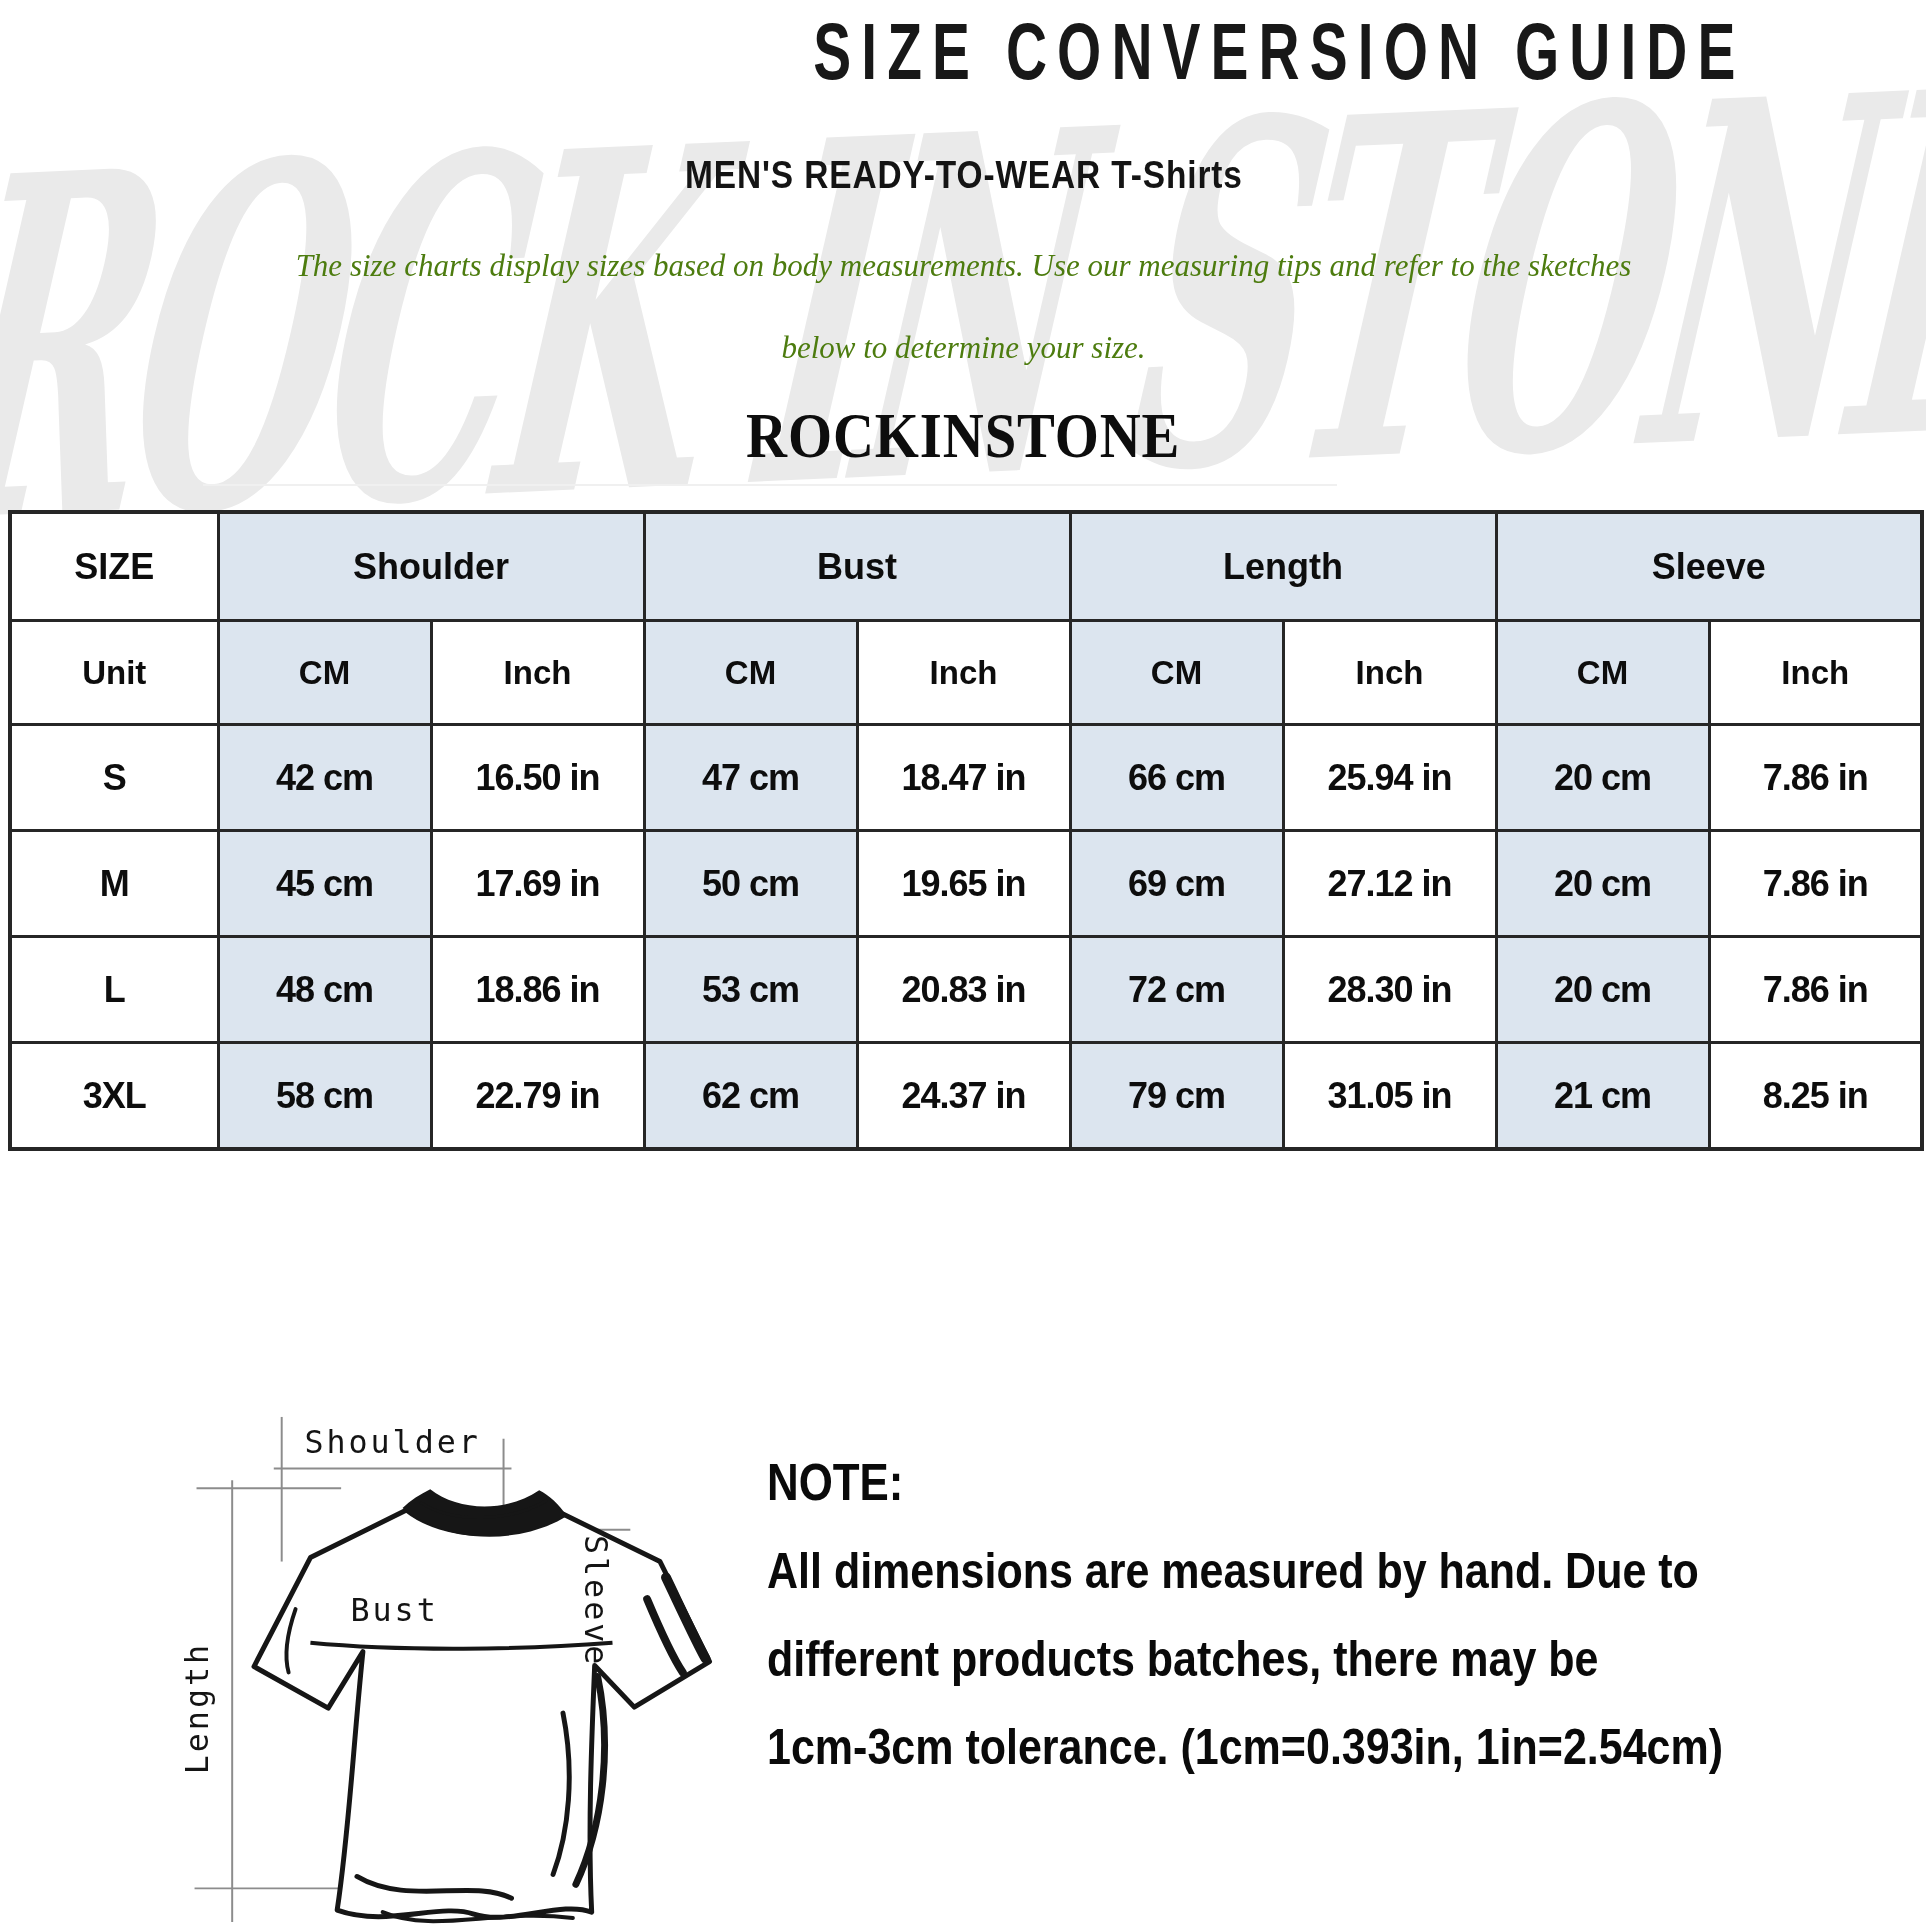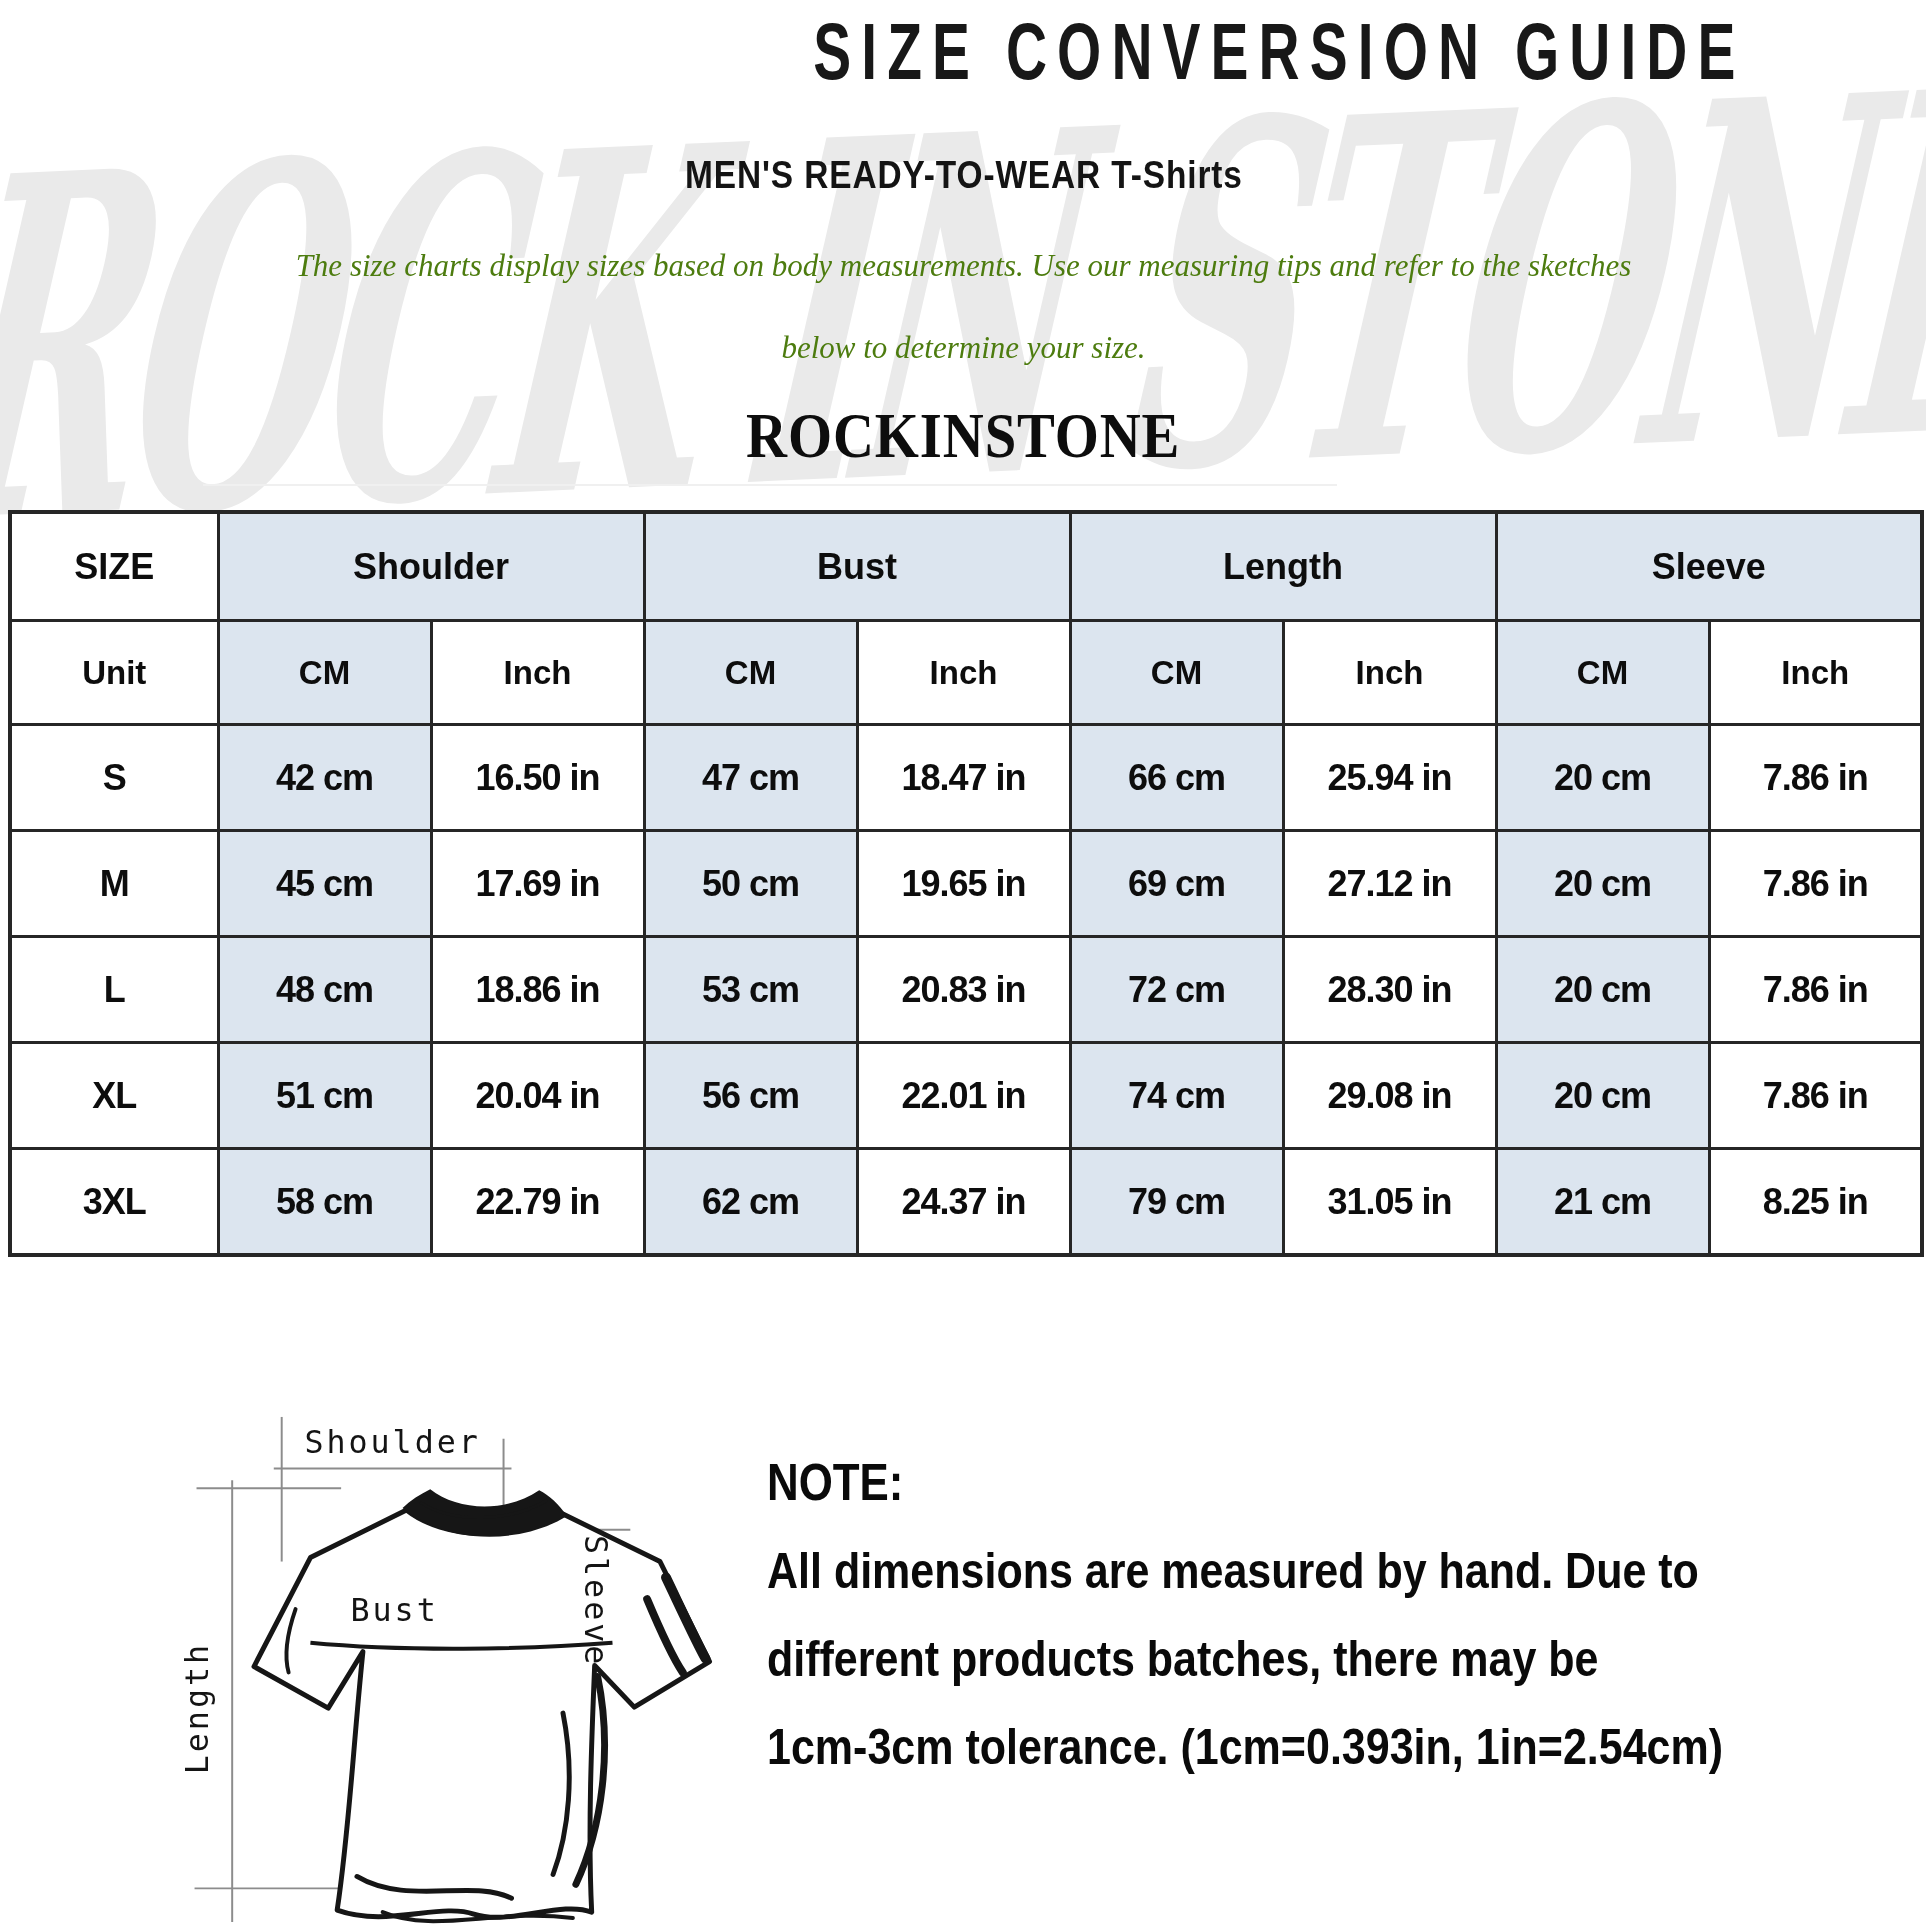--- a/index.html
+++ b/index.html
@@ -133,31 +133,20 @@
         <td>7.86 in</td>
       </tr>
       <tr class="r-data">
         <td>L</td>
         <td class="blue">48 cm</td>
         <td>18.86 in</td>
         <td class="blue">53 cm</td>
         <td>20.83 in</td>
         <td class="blue">72 cm</td>
         <td>28.30 in</td>
-        <td class="blue">20 cm</td>
-        <td>7.86 in</td>
-      </tr>
-      <tr class="r-data">
-        <td>XL</td>
-        <td class="blue">51 cm</td>
-        <td>20.04 in</td>
-        <td class="blue">56 cm</td>
-        <td>22.01 in</td>
-        <td class="blue">74 cm</td>
-        <td>29.08 in</td>
         <td class="blue">20 cm</td>
         <td>7.86 in</td>
       </tr>
       <tr class="r-data">
         <td>3XL</td>
         <td class="blue">58 cm</td>
         <td>22.79 in</td>
         <td class="blue">62 cm</td>
         <td>24.37 in</td>
         <td class="blue">79 cm</td>

